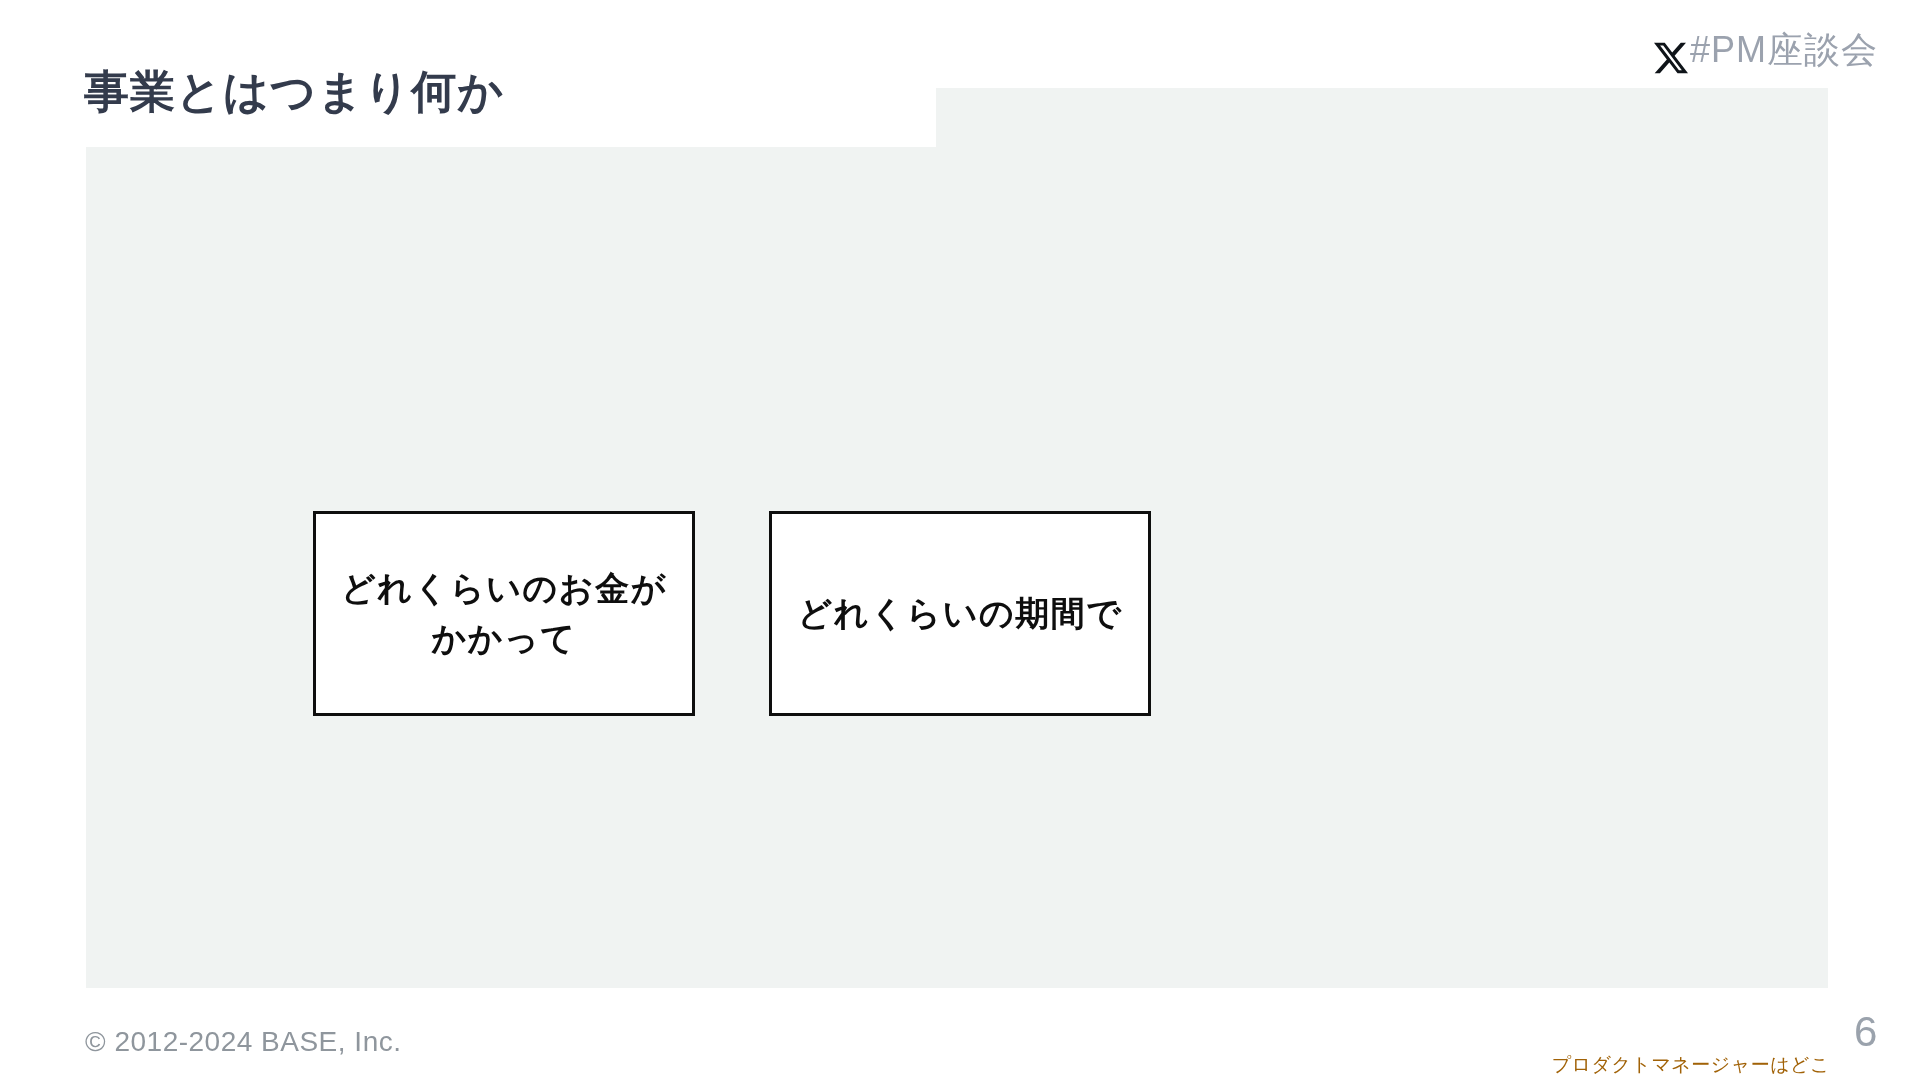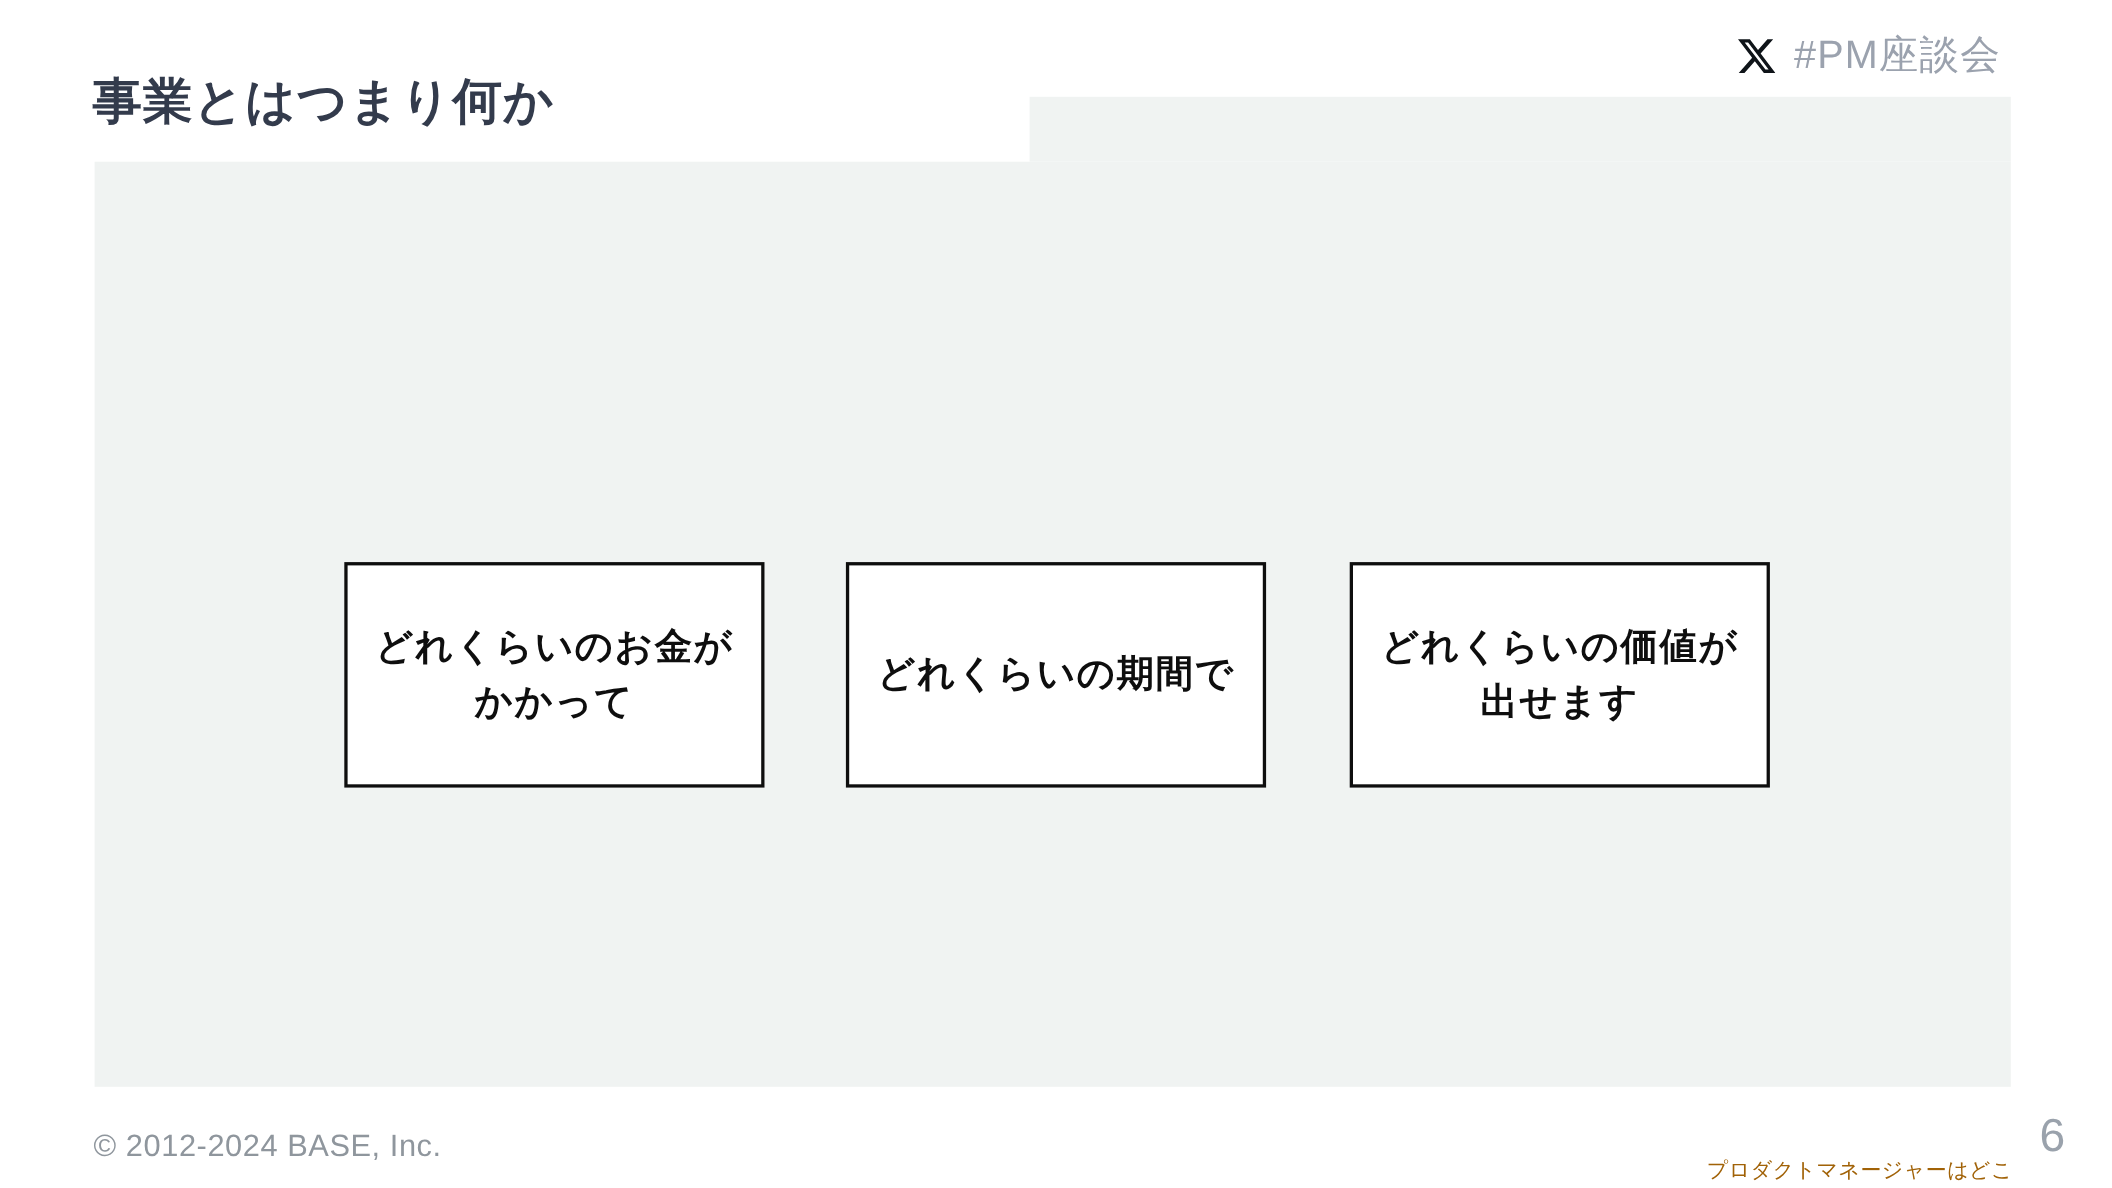--- a/index.html
+++ b/index.html
@@ -38,25 +38,25 @@
     left: 84px;
     top: 62px;
     margin: 0;
     font-size: 45px;
     font-weight: bold;
     letter-spacing: 1px;
     color: #333b4c;
   }
   .brand {
     position: absolute;
-    left: 1580px;
+    left: 1654px;
     top: 26px;
     display: flex;
-    align-items: center;
-    gap: 17px;
+    align-items: flex-end;
+    gap: 2px;
   }
   .brand .x-logo svg {
     display: block;
     width: 34px;
     height: 34px;
   }
   .brand .hashtag {
     font-size: 36px;
     font-weight: 400;
     letter-spacing: 1px;
@@ -131,22 +131,20 @@
       </svg>
     </span>
     <span class="hashtag">#PM座談会</span>
   </div>
 
   <div class="box box-2">どれくらいの期間で</div>
 
   <div class="box box-1">どれくらいのお金が
 かかって</div>
 
-  <div class="box box-3">どれくらいの価値が
-出せます</div>
 
   <div class="copyright">© 2012-2024 BASE, Inc.</div>
 
   <div class="deck-title">プロダクトマネージャーはどこ
 まで出世すべきか</div>
 
   <div class="page-number">6</div>
 
 </div>
 

